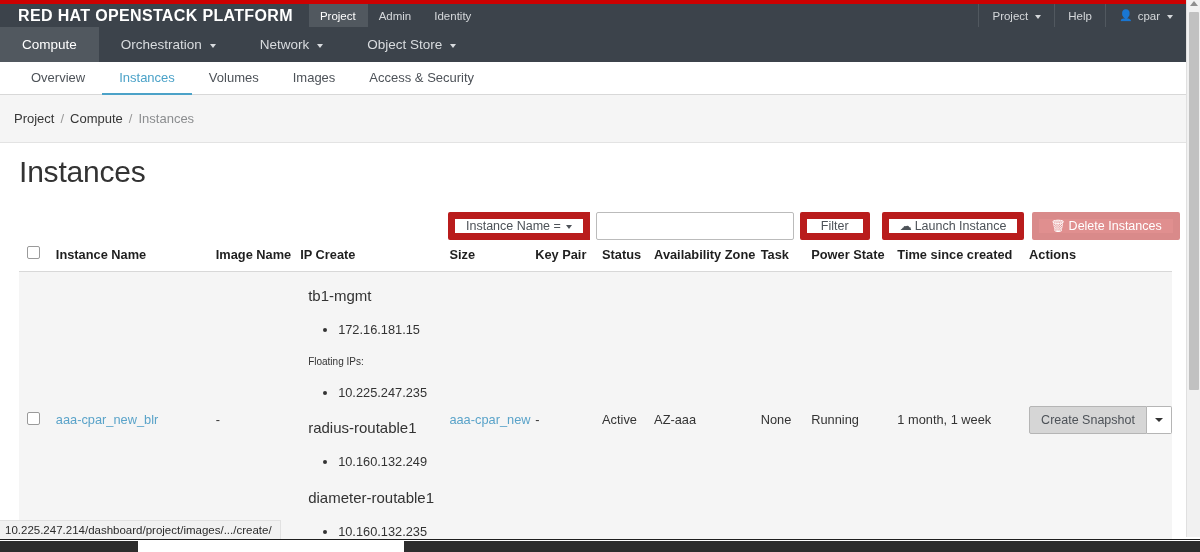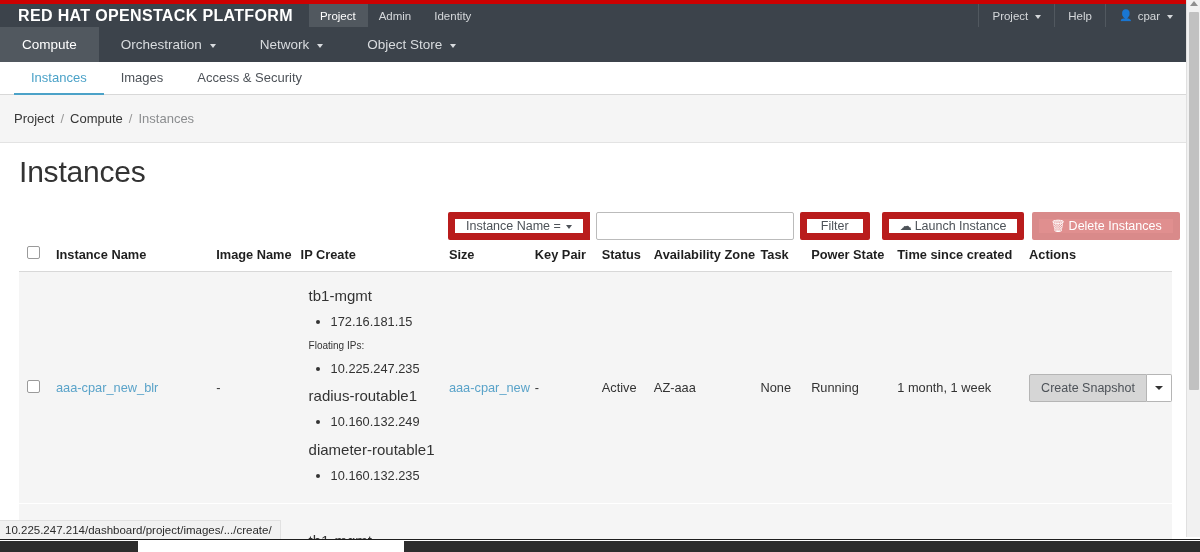--- a/index.html
+++ b/index.html
@@ -244,21 +244,21 @@
 
   
   .ipcell { padding: 12px 0 12px 0; }
   .net-name {
     font-size: 15px;
     color: #333333;
     line-height: 1.55;
     padding-left: 8px;
   }
   .ip-list {
-    margin: 4px; padding: 0 0 0 26px;
+    margin: 12px; padding: 0 0 0 26px;
     list-style: disc;
   }
   .ip-list li {
     font-size: 12.8px;
     color: #333333;
     line-height: 1.75;
   }
   .float-label {
     font-size: 10px;
     color: #333333;
@@ -412,22 +412,28 @@
     <span>Network</span>
     <span class="caret-d"></span>
   </div>
   <div class="pn-item">
     <span>Object Store</span>
     <span class="caret-d"></span>
   </div>
 </div>
 
 <div class="sub-nav">
+  <div class="sn-item">
+    <span>Overview</span>
+  </div>
   <div class="sn-item active">
     <span>Instances</span>
+  </div>
+  <div class="sn-item">
+    <span>Volumes</span>
   </div>
   <div class="sn-item">
     <span>Images</span>
   </div>
   <div class="sn-item">
     <span>Access &amp; Security</span>
   </div>
 </div>
 
 <div class="breadcrumb">

